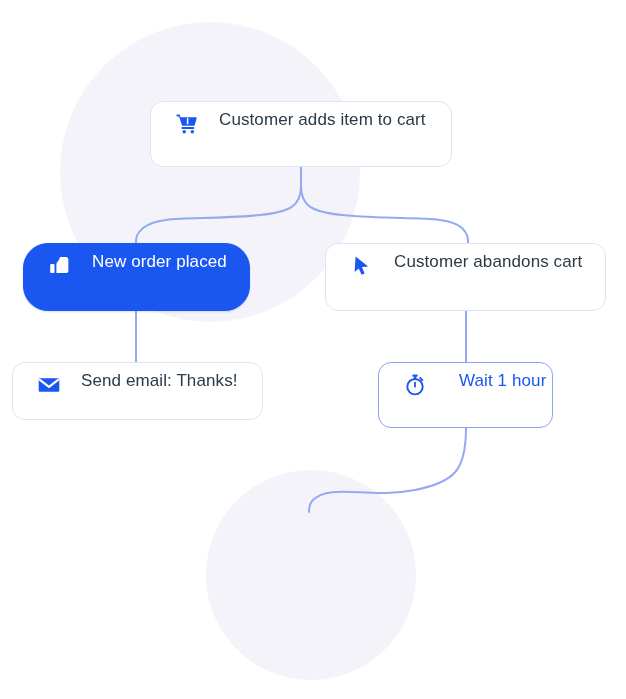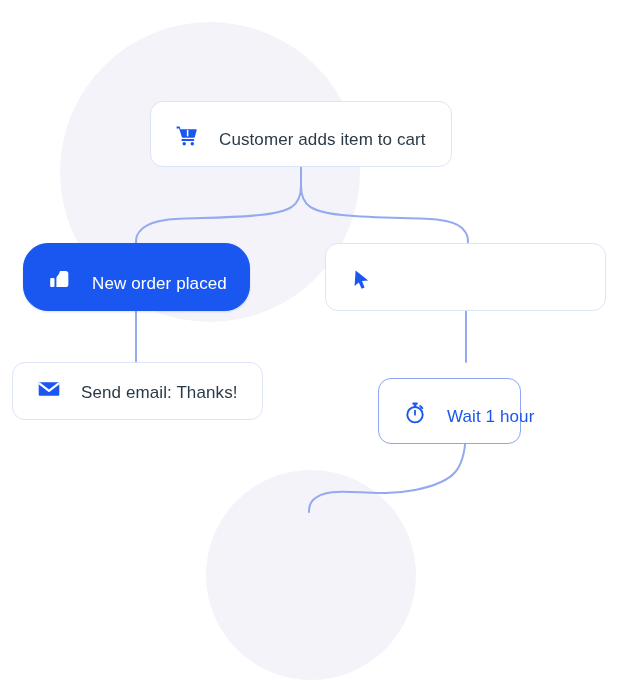--- a/index.html
+++ b/index.html
@@ -49,25 +49,25 @@
     fill: none;
     stroke: #93aaf0;
     stroke-width: 2;
     stroke-linecap: round;
   }
   
   .node {
     position: absolute;
     box-sizing: border-box;
     display: flex;
-    align-items: flex-end;
+    align-items: flex-start;
     border-radius: 13px;
     background: #ffffff;
     border: 1.5px solid #dde4fa;
-    padding: 16px 22px;
+    padding: 8px 22px;
     z-index: 5;
   }
   .node .icon-wrap {
     display: flex;
     align-items: center;
     justify-content: center;
     width: 28px;
     height: 28px;
     flex: 0 0 28px;
   }
@@ -94,21 +94,21 @@
     border: 1.7px solid #8da6ef;
   }
   .node.accent .node-label {
     color: #1a56f0;
   }
   
   #node-cart       { left: 150px; top: 101px; width: 302px; height: 66px; }
   #node-order      { left: 23px;  top: 243px; width: 227px; height: 68px; }
   #node-abandon    { left: 325px; top: 243px; width: 281px; height: 68px; }
   #node-thanks     { left: 12px;  top: 362px; width: 251px; height: 58px; }
-  #node-wait       { left: 378px; top: 378px; width: 143px; height: 66px; }
+  #node-wait       { left: 378px; top: 362px; width: 175px; height: 66px; gap: 12px; }
   #node-cartmail   { left: 115px; top: 512px; width: 395px; height: 68px; }
 </style>
 </head>
 <body>
 
 <div id="canvas">
 
   <div class="bg-circle" id="bg-circle-top"></div>
   <div class="bg-circle" id="bg-circle-bottom"></div>
 
@@ -170,20 +170,21 @@
     </span>
     <span class="node-label">New order placed</span>
   </div>
 
   <div class="node" id="node-abandon">
     <span class="icon-wrap">
       <svg width="24" height="24" viewBox="0 0 24 24" aria-hidden="true">
         <path d="M5.6 2.5 L18.2 12.6 L12.0 13.1 L14.6 19.4 L11.6 20.8 L8.8 14.5 L4.6 18.0 z" fill="#1a56f0"></path>
       </svg>
     </span>
+    <span class="node-label">Customer abandons cart</span>
   </div>
 
   <div class="node" id="node-thanks">
     <span class="icon-wrap">
       <svg width="24" height="24" viewBox="0 0 24 24" aria-hidden="true">
         <rect x="1.7" y="5.3" width="20.6" height="13.4" rx="1.2" fill="#1a56f0"></rect>
         <path d="M2.6 6.6 L12.0 13.8 L21.4 6.6" fill="none" stroke="#ffffff" stroke-width="2.3" stroke-linecap="round" stroke-linejoin="round"></path>
       </svg>
     </span>
     <span class="node-label">Send email: Thanks!</span>

